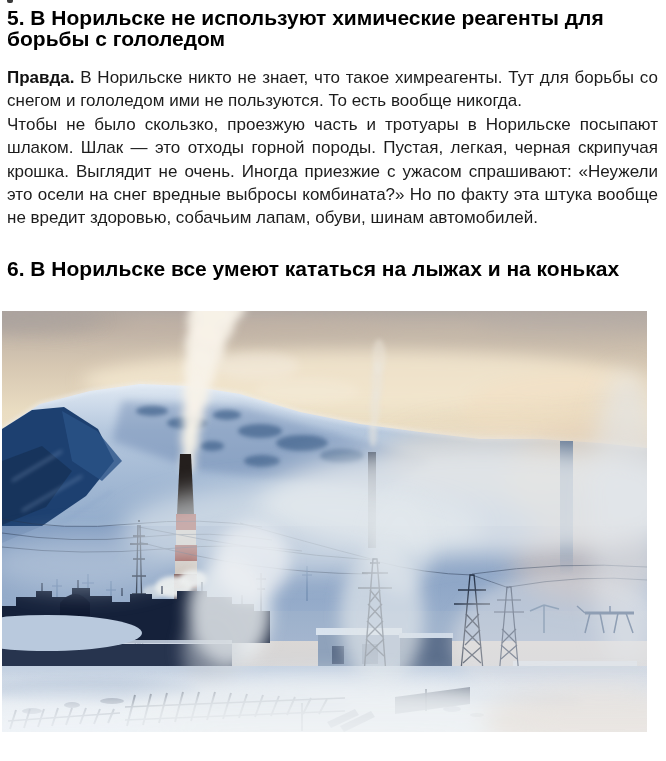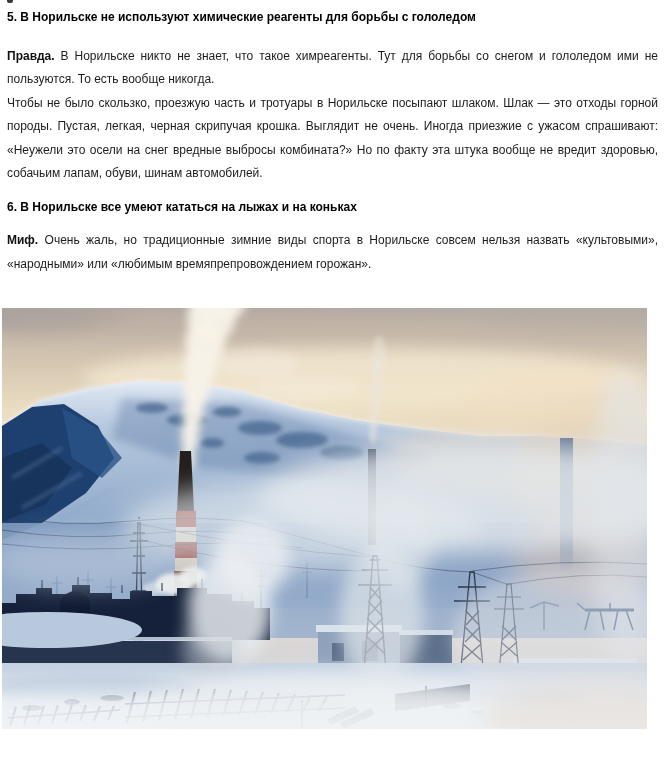--- a/index.html
+++ b/index.html
@@ -10,27 +10,27 @@
     background:#ffffff;
     font-family:"Liberation Sans", sans-serif;
     color:#1b1b1b;
   }
   .artifact{
     position:absolute;left:7px;top:0;width:6px;height:3px;
     background:#3a3a3a;border-radius:0 0 2px 2px;
   }
   article{padding:0 8px 0 7px;}
   h2.section-heading{
-    font-size:12px;line-height:21px;font-weight:bold;color:#000;
+    font-size:21px;line-height:21px;font-weight:bold;color:#000;
     margin:0;letter-spacing:0;
   }
   #h1{margin-top:7px;}
-  #h2{margin-top:12px;}
+  #h2{margin-top:28px;}
   p.body-par{
-    font-size:12px;line-height:23.4px;margin:0;
+    font-size:17px;line-height:23.4px;margin:0;
     text-align:justify;color:#1c1c1c;
   }
   #p1{margin-top:17px;}
   #p2{}
   #p3{margin-top:11px;}
   p.body-par strong{color:#111;}
   figure.photo{
     margin:32px 0 0 -5px;padding:0;
     width:645px;height:421px;line-height:0;
   }
@@ -44,21 +44,20 @@
 
   <article>
     <h2 class="section-heading" id="h1">5. В Норильске не используют химические реагенты для борьбы с гололедом</h2>
 
     <p class="body-par" id="p1"><strong>Правда.</strong><span> В Норильске никто не знает, что такое химреагенты. Тут для борьбы со снегом и гололедом ими не пользуются. То есть вообще никогда.</span></p>
 
     <p class="body-par" id="p2"><span>Чтобы не было скользко, проезжую часть и тротуары в Норильске посыпают шлаком. Шлак — это отходы горной породы. Пустая, легкая, черная скрипучая крошка. Выглядит не очень. Иногда приезжие с ужасом спрашивают: «Неужели это осели на снег вредные выбросы комбината?» Но по факту эта штука вообще не вредит здоровью, собачьим лапам, обуви, шинам автомобилей.</span></p>
 
     <h2 class="section-heading" id="h2">6. В Норильске все умеют кататься на лыжах и на коньках</h2>
 
-    <p class="body-par" id="p3"><strong>Миф.</strong><span> Очень жаль, но традиционные зимние виды спорта в Норильске совсем нельзя назвать «культовыми», «народными» или «любимым времяпрепровождением горожан».</span></p>
 
     <figure class="photo" role="img" aria-label="Зимний индустриальный пейзаж Норильска: заснеженная гора, дымящие трубы комбината, красно-белая полосатая труба, опоры ЛЭП, морозный туман, снежные дворы и деревянные заборы">
       <svg width="645" height="421" viewBox="0 0 645 421" xmlns="http://www.w3.org/2000/svg">
         <defs>
           <linearGradient id="sky" x1="0" y1="0" x2="0" y2="1">
             <stop offset="0%" stop-color="#b2a9a3"></stop>
             <stop offset="5%" stop-color="#c3b6a9"></stop>
             <stop offset="13%" stop-color="#d6c7b2"></stop>
             <stop offset="24%" stop-color="#eaddc2"></stop>
             <stop offset="40%" stop-color="#f2e5cd"></stop>

